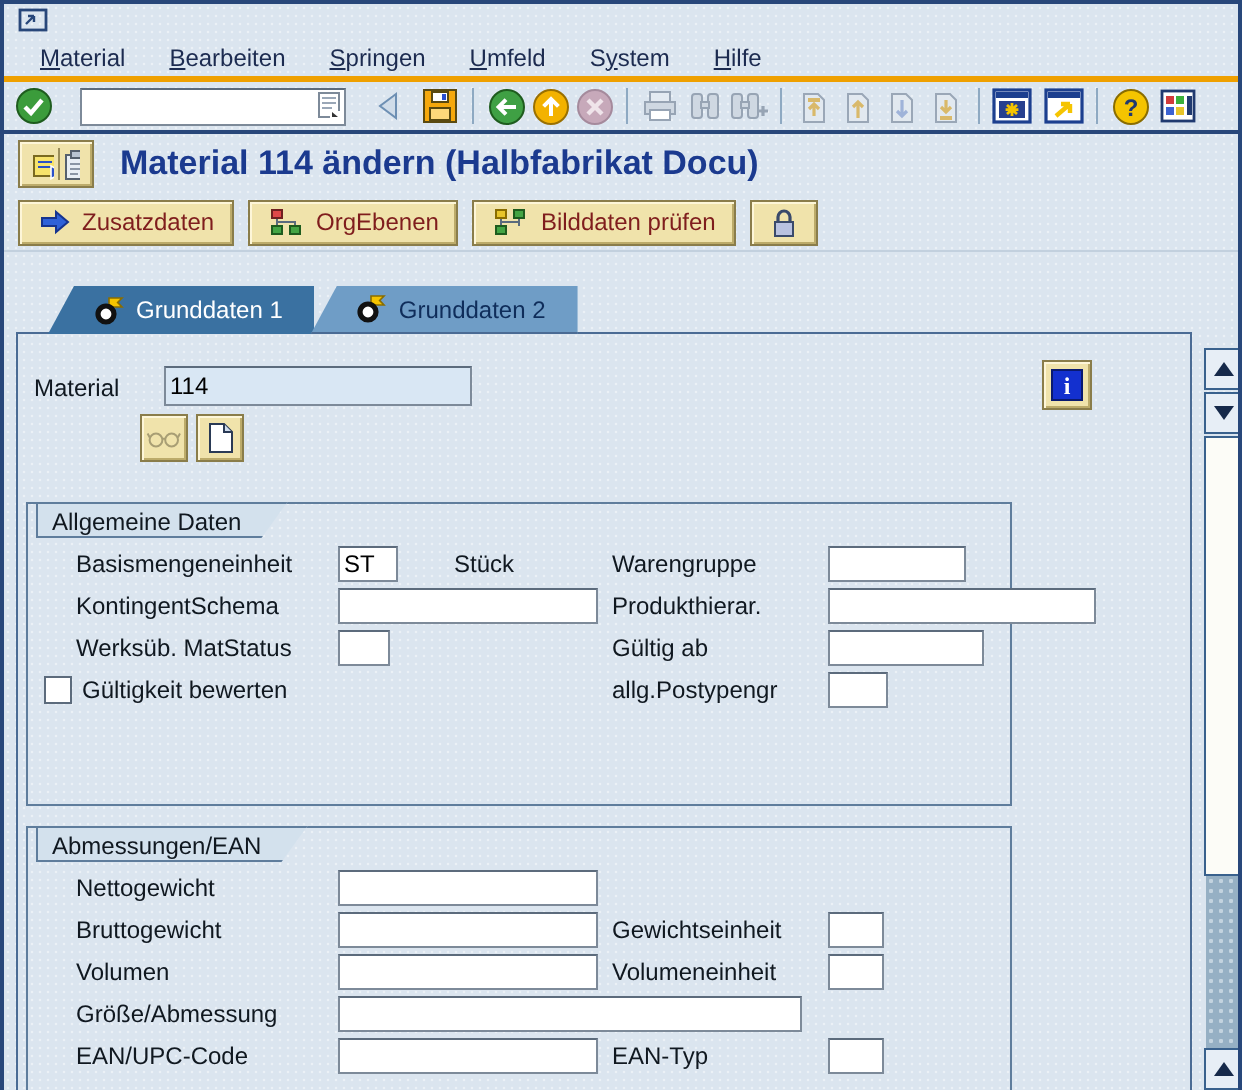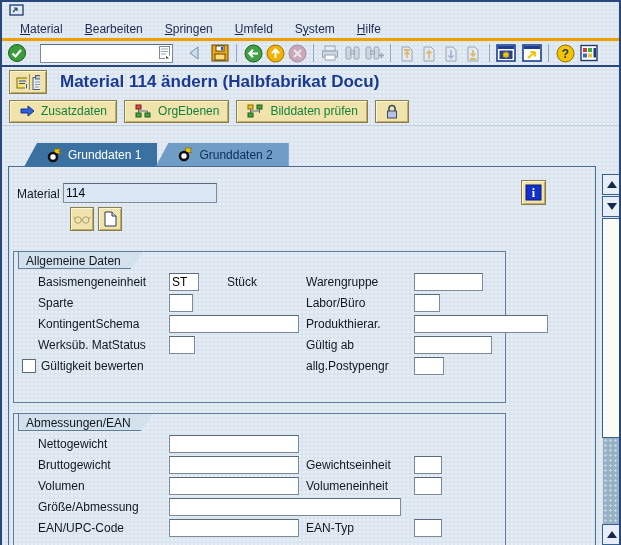--- a/index.html
+++ b/index.html
@@ -29,32 +29,32 @@
   .navline{position:absolute;left:0;top:63px;width:100%;height:2px;background:#28477a;}
   .titlerow{position:absolute;left:0;top:65px;width:100%;height:30px;display:flex;align-items:center;}
   .svcbtn{margin-left:7px;width:38px;height:24px;background:#f0e3ab;border:1px solid #8a7d4a;
     box-shadow:inset 1px 1px 0 #fdf6d8,inset -1px -1px 0 #bcab6a;display:inline-flex;align-items:center;justify-content:center;gap:2px;}
   .svcdiv{width:1px;height:16px;background:#9a8d5a;}
   .ptitle{margin:0 0 0 13px;font-size:17px;font-weight:bold;color:#1b3a8f;}
   
   .apptoolbar{position:absolute;left:0;top:95px;width:100%;height:28px;display:flex;align-items:center;border-bottom:1px solid #c2d0de;}
   .abtn{margin-left:7px;height:23px;background:#f0e3ab;border:1px solid #8a7d4a;
     box-shadow:inset 1px 1px 0 #fdf6d8,inset -1px -1px 0 #bcab6a;
-    display:inline-flex;align-items:center;gap:6px;padding:0 9px;font-size:12px;color:#15803d;}
+    display:inline-flex;align-items:center;gap:6px;padding:0 9px;font-size:12px;color:#7f1d1d;}
   
   .tabstrip{position:absolute;left:22px;top:141px;display:flex;z-index:3;}
   .tab{height:24px;display:inline-flex;align-items:center;gap:6px;padding:0 16px 0 22px;
     clip-path:polygon(13px 0,100% 0,100% 100%,0 100%);font-size:12px;}
   .tab.active{background:#3a71a1;color:#fff;}
   .tab.inactive{background:#6f9dc6;color:#0f2d5a;margin-left:-2px;border-bottom:1px solid #4a6b94;box-sizing:border-box;}
   
   .panel{position:absolute;left:6px;top:164px;width:588px;height:381px;border:1px solid #4a6b94;border-bottom:none;box-sizing:border-box;z-index:1;}
   .lab{position:absolute;white-space:nowrap;color:#101820;}
   .fld{position:absolute;height:16px;border:1px solid #7d8a99;border-top-color:#5c6b7c;background:#fff;font-size:12px;padding:0 2px;box-sizing:content-box;}
-  .matno{left:54px;top:16px;width:148px;height:18px;background:#d9e7f4;}
+  .matno{left:73px;top:16px;width:148px;height:18px;background:#d9e7f4;}
   .matdesc{left:222px;top:16px;width:282px;height:18px;background:#f9ea93;}
   .infobtn{position:absolute;left:512px;top:13px;width:25px;height:25px;background:#f0e3ab;border:1px solid #8a7d4a;
     box-shadow:inset 1px 1px 0 #fdf6d8,inset -1px -1px 0 #bcab6a;display:flex;align-items:center;justify-content:center;padding:0;}
   .minibtn{position:absolute;top:40px;width:24px;height:24px;background:#f0e3ab;border:1px solid #8a7d4a;
     box-shadow:inset 1px 1px 0 #fdf6d8,inset -1px -1px 0 #bcab6a;display:flex;align-items:center;justify-content:center;padding:0;}
   .group{position:absolute;left:4px;width:493px;border:1px solid #5f7d9c;box-sizing:border-box;}
   .ghead{position:absolute;left:4px;top:-1px;height:18px;line-height:18px;padding:0 22px 0 7px;
     background:#d3e1ed;border:1px solid #5f7d9c;box-sizing:border-box;
     clip-path:polygon(0 0,100% 0,calc(100% - 13px) 100%,0 100%);color:#101820;}
   .gbody{position:absolute;left:0;top:20px;right:0;}
@@ -330,26 +330,20 @@
       <div class="ghead">Allgemeine Daten</div>
       <div class="gbody">
         <div class="grow">
           <span class="lab c1l">Basismengeneinheit</span>
           <input class="fld" style="left: 155px; width: 24px;" value="ST">
           <span class="lab suffix">Stück</span>
           <span class="lab c2l">Warengruppe</span>
           <input class="fld" style="left: 400px; width: 63px;" value="">
         </div>
         <div class="grow">
-          <span class="lab c1l">Sparte</span>
-          <input class="fld" style="left: 155px; width: 18px;" value="">
-          <span class="lab c2l">Labor/Büro</span>
-          <input class="fld" style="left: 400px; width: 20px;" value="">
-        </div>
-        <div class="grow">
           <span class="lab c1l">KontingentSchema</span>
           <input class="fld" style="left: 155px; width: 124px;" value="">
           <span class="lab c2l">Produkthierar.</span>
           <input class="fld" style="left: 400px; width: 128px;" value="">
         </div>
         <div class="grow">
           <span class="lab c1l">Werksüb. MatStatus</span>
           <input class="fld" style="left: 155px; width: 20px;" value="">
           <span class="lab c2l">Gültig ab</span>
           <input class="fld" style="left: 400px; width: 72px;" value="">

